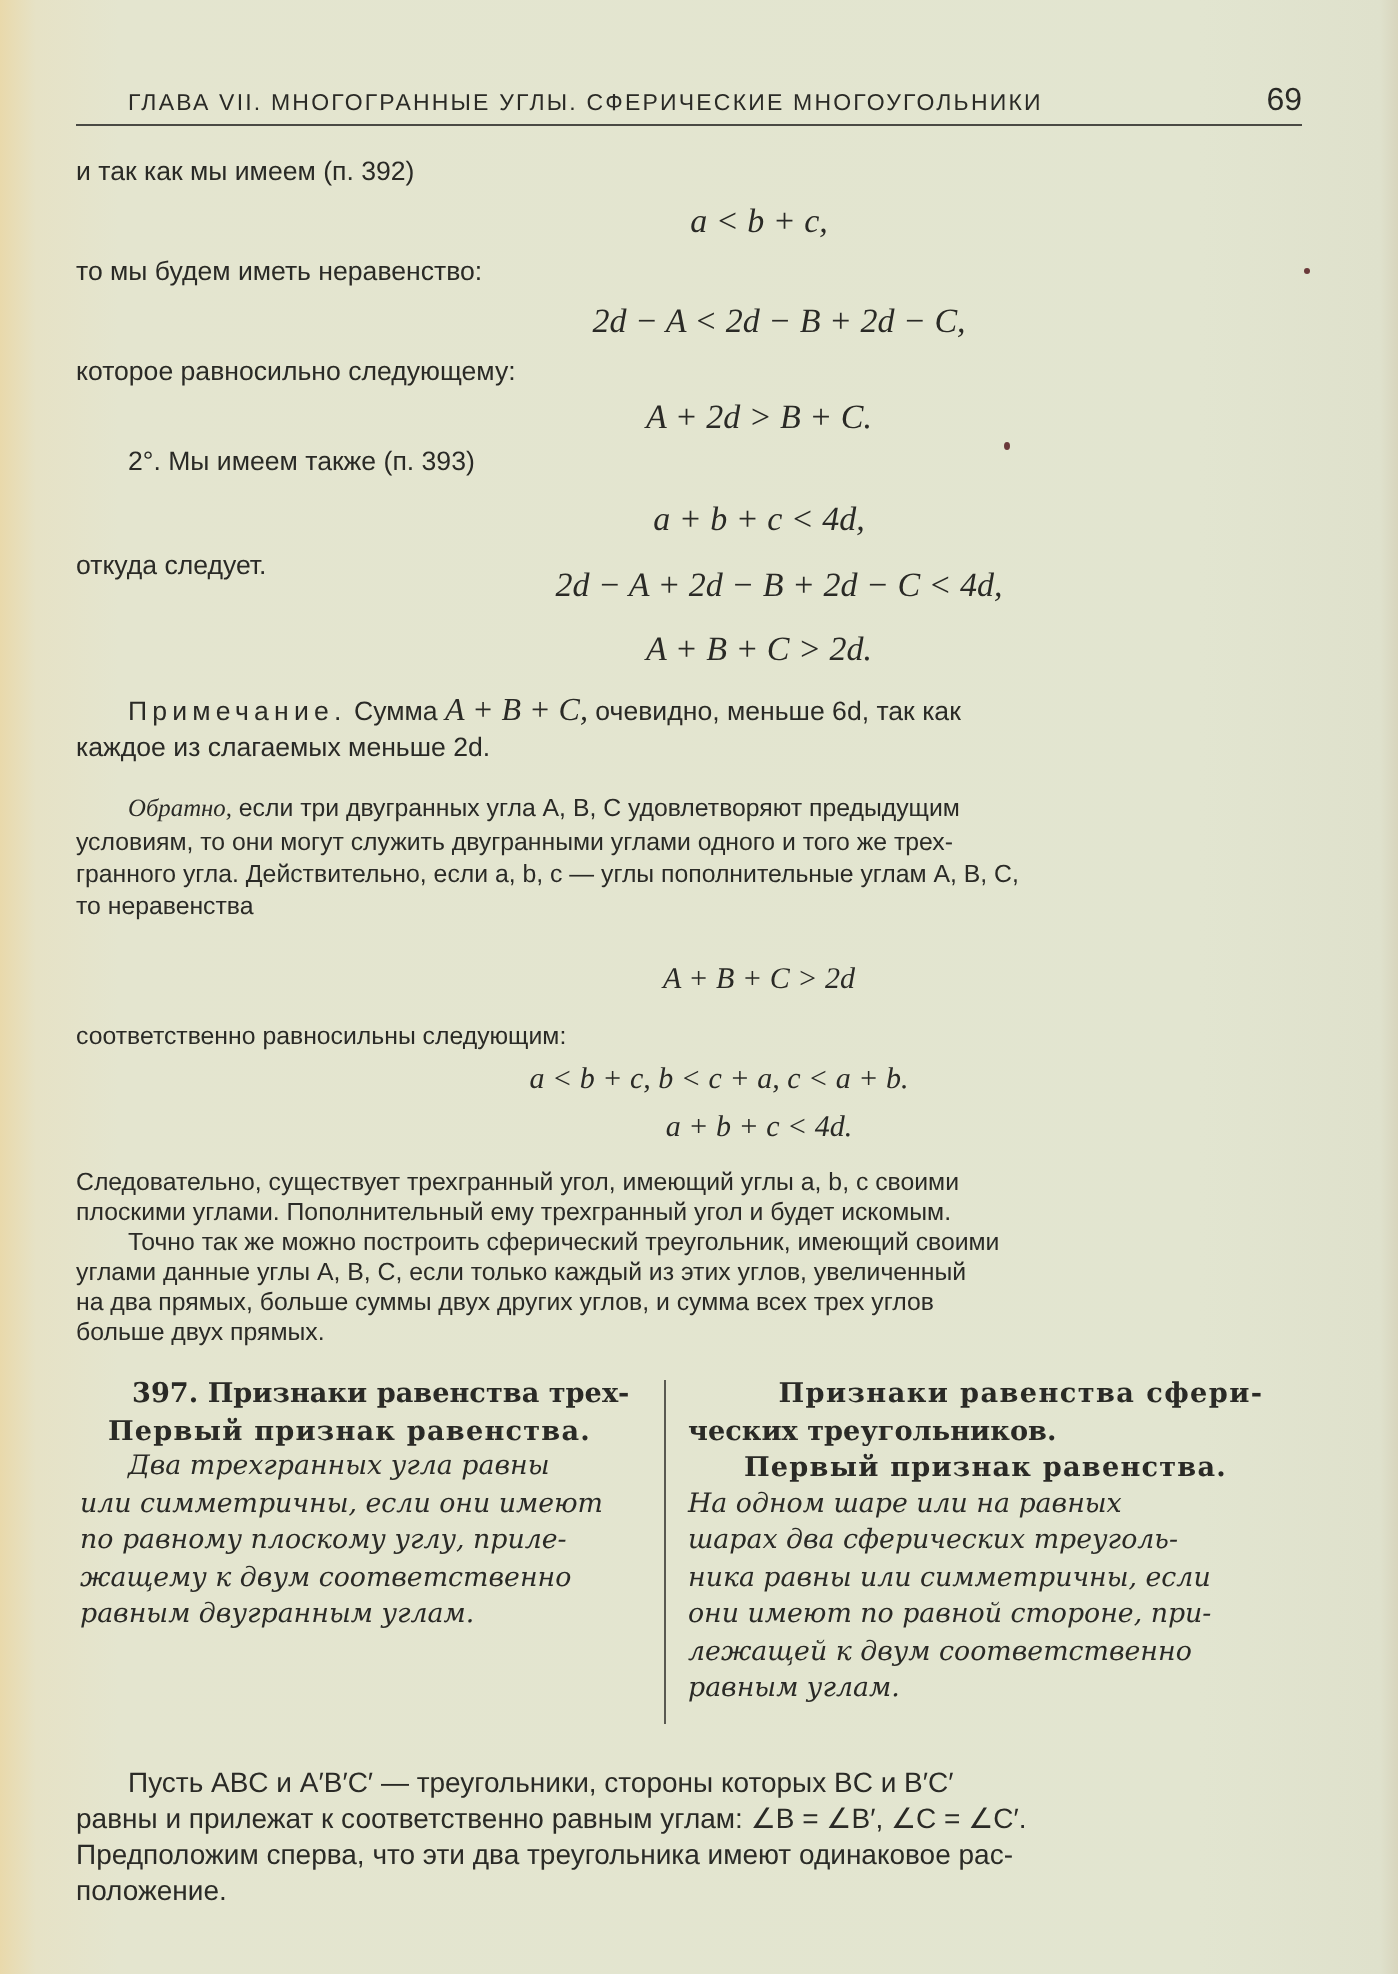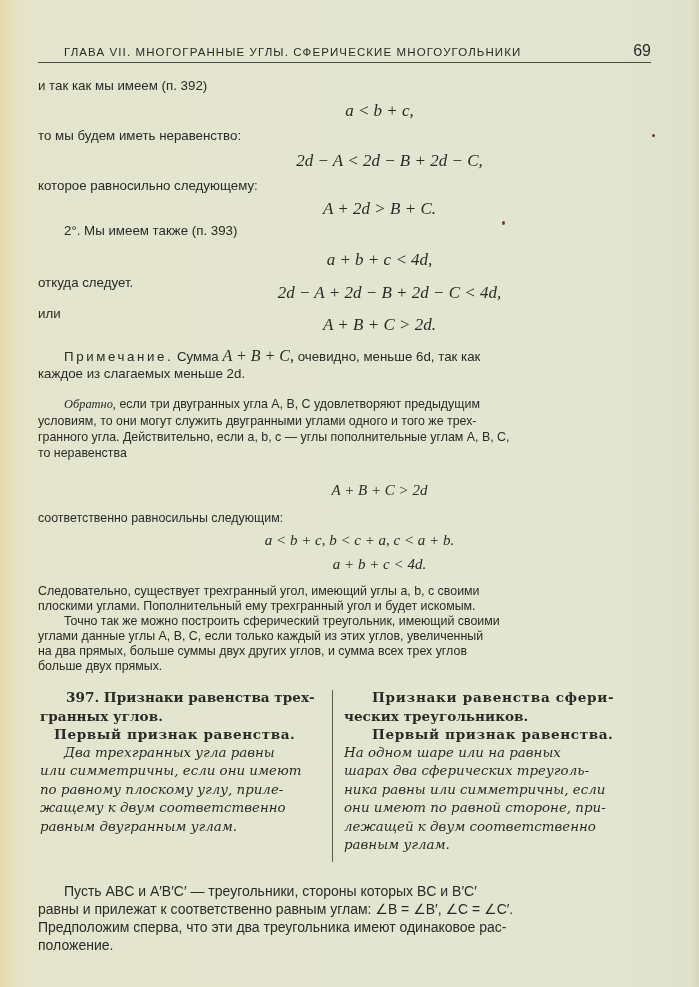--- a/index.html
+++ b/index.html
@@ -55,21 +55,20 @@
   <div class="line" style="top:78px;">и так как мы имеем (п. 392)</div>
   <div class="formula" style="top:101px; padding-left:30px;">a &lt; b + c,</div>
   <div class="line" style="top:128px;">то мы будем иметь неравенство:</div>
   <div class="formula" style="top:151px; padding-left:40px;">2d − A &lt; 2d − B + 2d − C,</div>
   <div class="line" style="top:178px;">которое равносильно следующему:</div>
   <div class="formula" style="top:199px; padding-left:30px;">A + 2d &gt; B + C.</div>
   <div class="line indent" style="top:223px;">2°. Мы имеем также (п. 393)</div>
   <div class="formula" style="top:250px; padding-left:30px;">a + b + c &lt; 4d,</div>
   <div class="line" style="top:275px;">откуда следует.</div>
   <div class="formula" style="top:283px; padding-left:40px;">2d − A + 2d − B + 2d − C &lt; 4d,</div>
-  <div class="line" style="top:306px;">или</div>
   <div class="formula" style="top:315px; padding-left:30px;">A + B + C &gt; 2d.</div>
 
   <div class="line indent" style="top:348px;">
     <span class="spaced">Примечание.</span>
     <span>Сумма </span><span class="it" style="font-size:16px;">A + B + C,</span><span> очевидно, меньше 6d, так как</span>
   </div>
   <div class="line" style="top:366px;">каждое из слагаемых меньше 2d.</div>
 
   <div class="line narrow indent" style="top:396px;">
     <i>Обратно,</i><span> если три двугранных угла A, B, C удовлетворяют предыдущим</span>
@@ -84,33 +83,32 @@
 
   <div class="line narrow" style="top:583px;">Следовательно, существует трехгранный угол, имеющий углы a, b, c своими</div>
   <div class="line narrow" style="top:598px;">плоскими углами. Пополнительный ему трехгранный угол и будет искомым.</div>
   <div class="line narrow indent" style="top:613px;">Точно так же можно построить сферический треугольник, имеющий своими</div>
   <div class="line narrow" style="top:628px;">углами данные углы A, B, C, если только каждый из этих углов, увеличенный</div>
   <div class="line narrow" style="top:658px;">больше двух прямых.</div>
   <div class="line narrow" style="top:643px;">на два прямых, больше суммы двух других углов, и сумма всех трех углов</div>
 
   <div class="col" style="left:40px; top:688px; width:285px;">
     <div class="h" style="padding-left:26px;">397. Признаки равенства трех-</div>
-    <div class="h">гранных углов.</div>
     <div class="h" style="padding-left:14px; letter-spacing:0.6px;">Первый признак равенства.</div>
     <div class="it-text" style="padding-left:24px;">Два трехгранных угла равны</div>
     <div class="it-text">или симметричны, если они имеют</div>
     <div class="it-text">по равному плоскому углу, приле-</div>
     <div class="it-text">жащему к двум соответственно</div>
     <div class="it-text">равным двугранным углам.</div>
   </div>
 
   <div class="divider"></div>
 
   <div class="col" style="left:344px; top:688px; width:305px;">
-    <div class="h" style="padding-left:28px; letter-spacing:0.7px;">Признаки равенства сфери-</div>
+    <div class="h" style="padding-left:28px; letter-spacing:0.7px;text-align:center;">Признаки равенства сфери-</div>
     <div class="h">ческих треугольников.</div>
     <div class="h" style="padding-left:28px; letter-spacing:0.6px;">Первый признак равенства.</div>
     <div class="it-text">На одном шаре или на равных</div>
     <div class="it-text">шарах два сферических треуголь-</div>
     <div class="it-text">ника равны или симметричны, если</div>
     <div class="it-text">они имеют по равной стороне, при-</div>
     <div class="it-text">лежащей к двум соответственно</div>
     <div class="it-text">равным углам.</div>
   </div>
 

